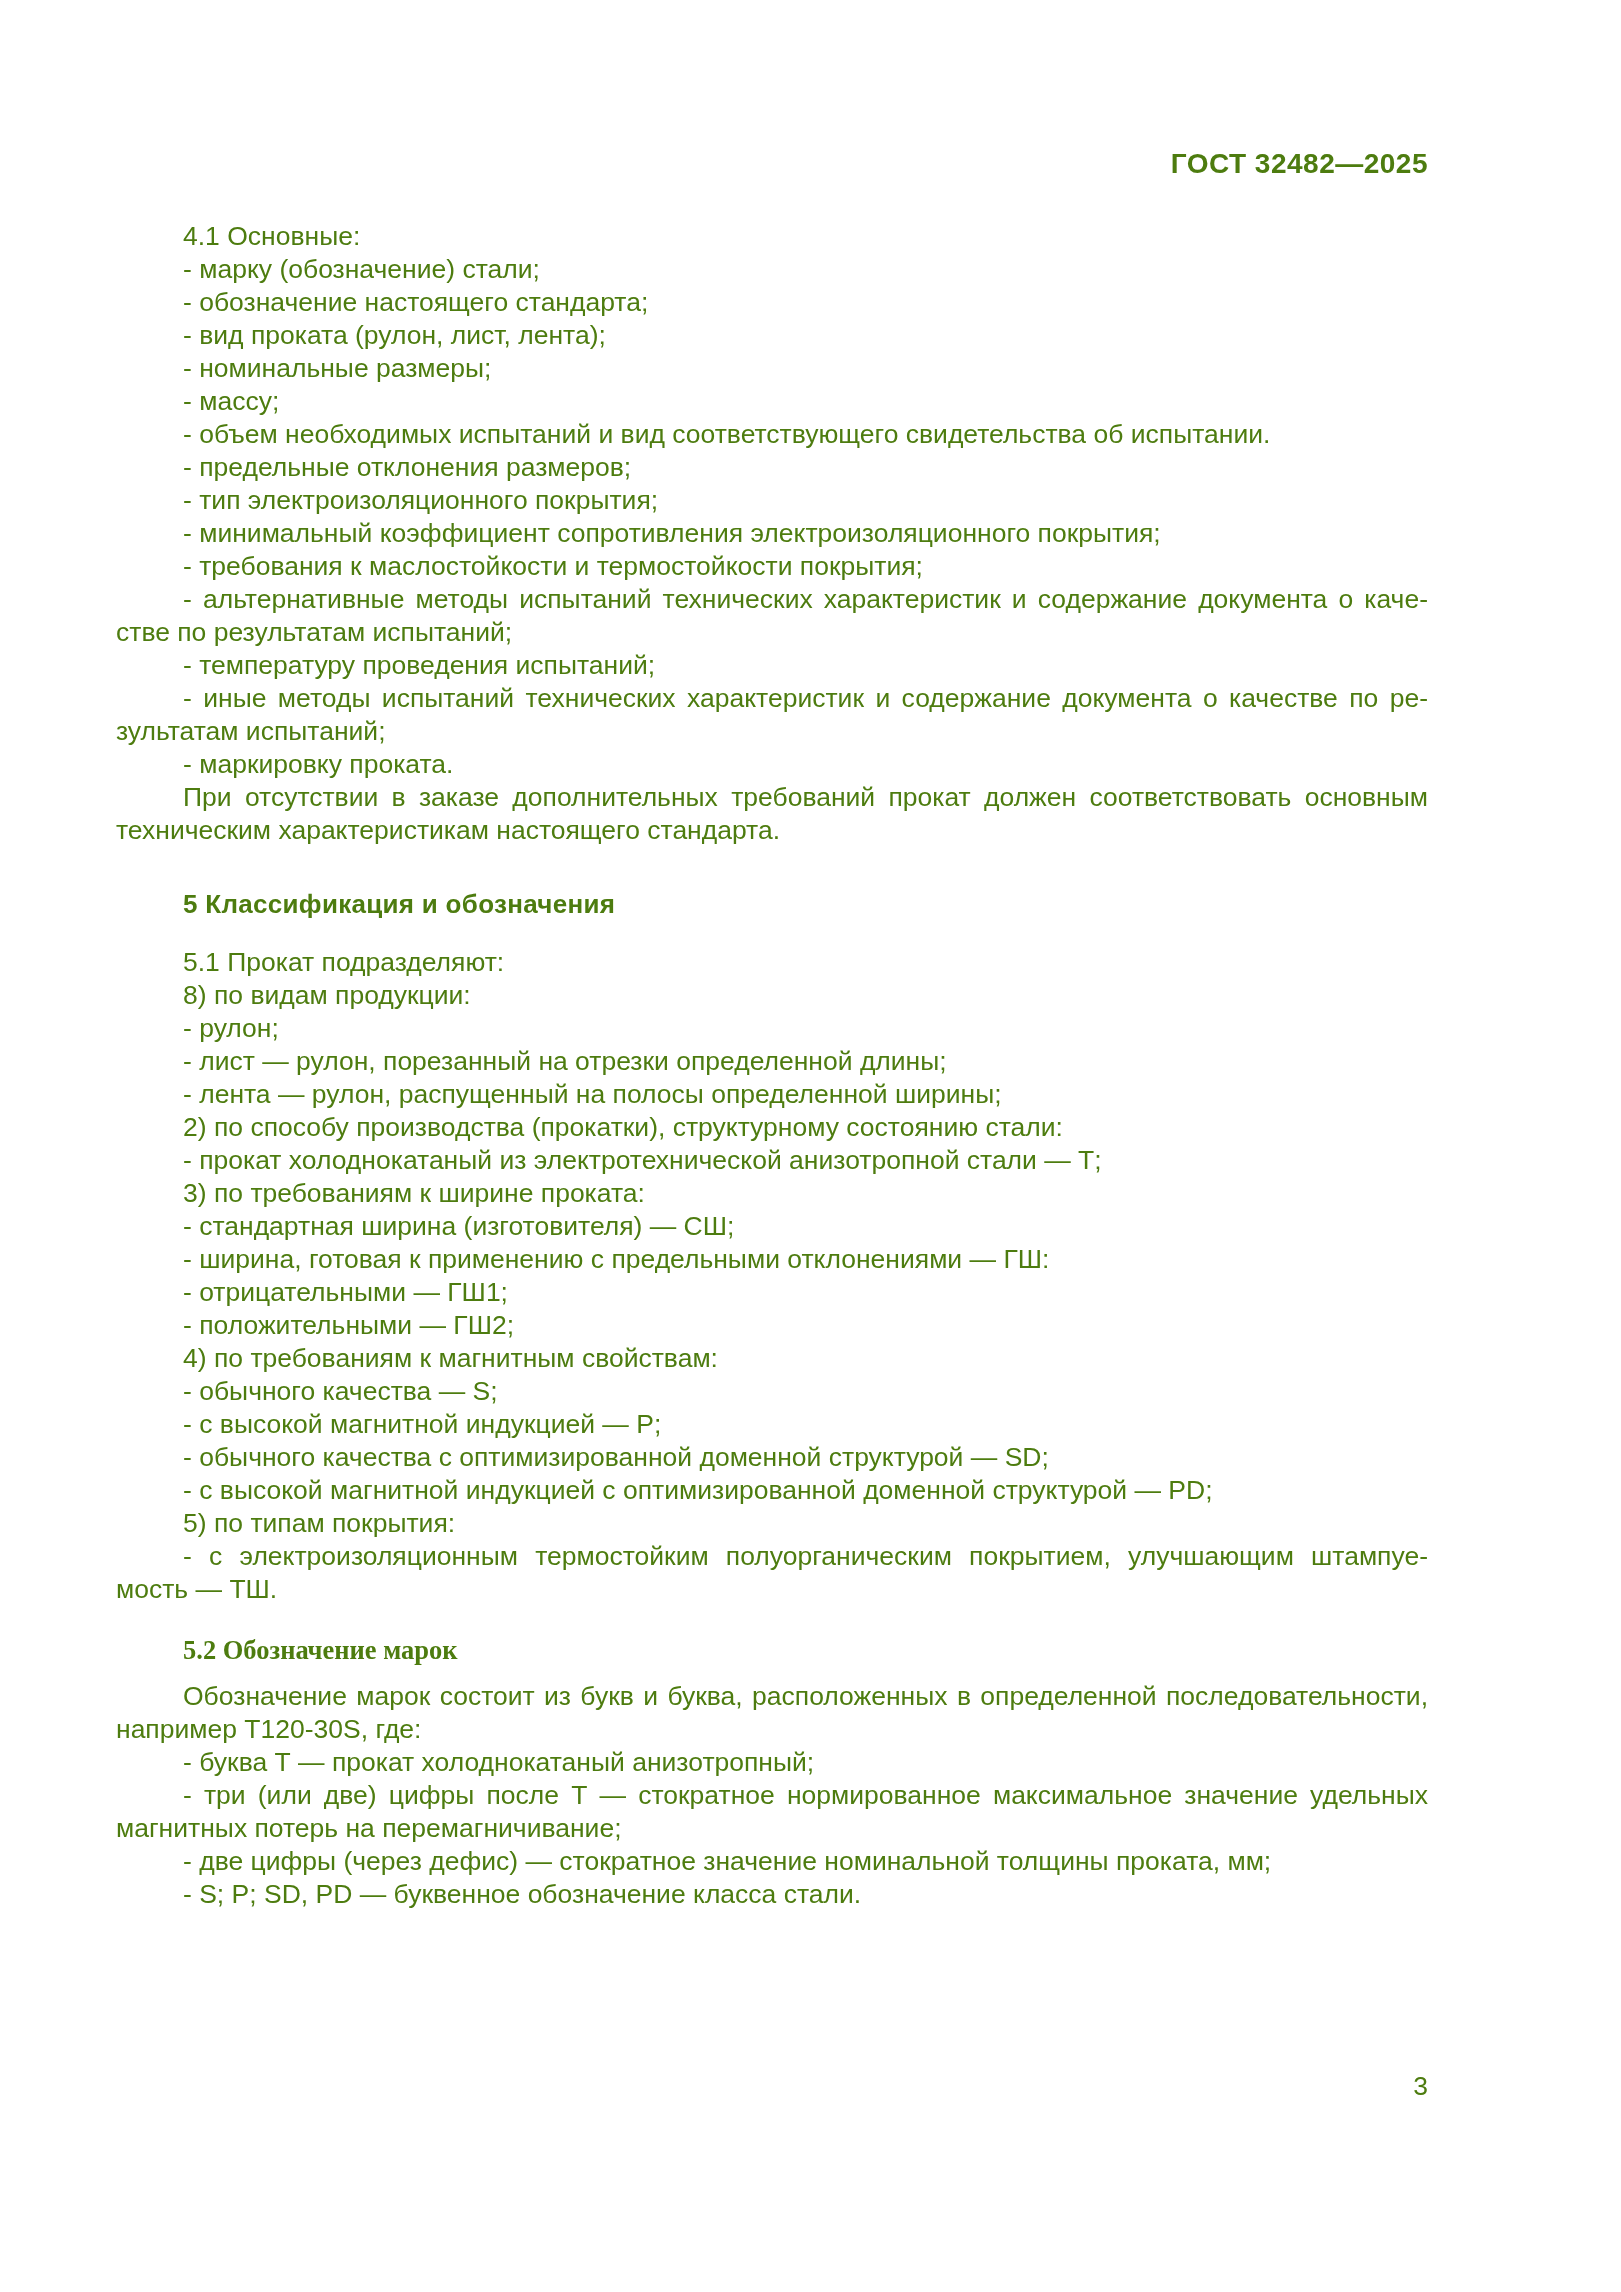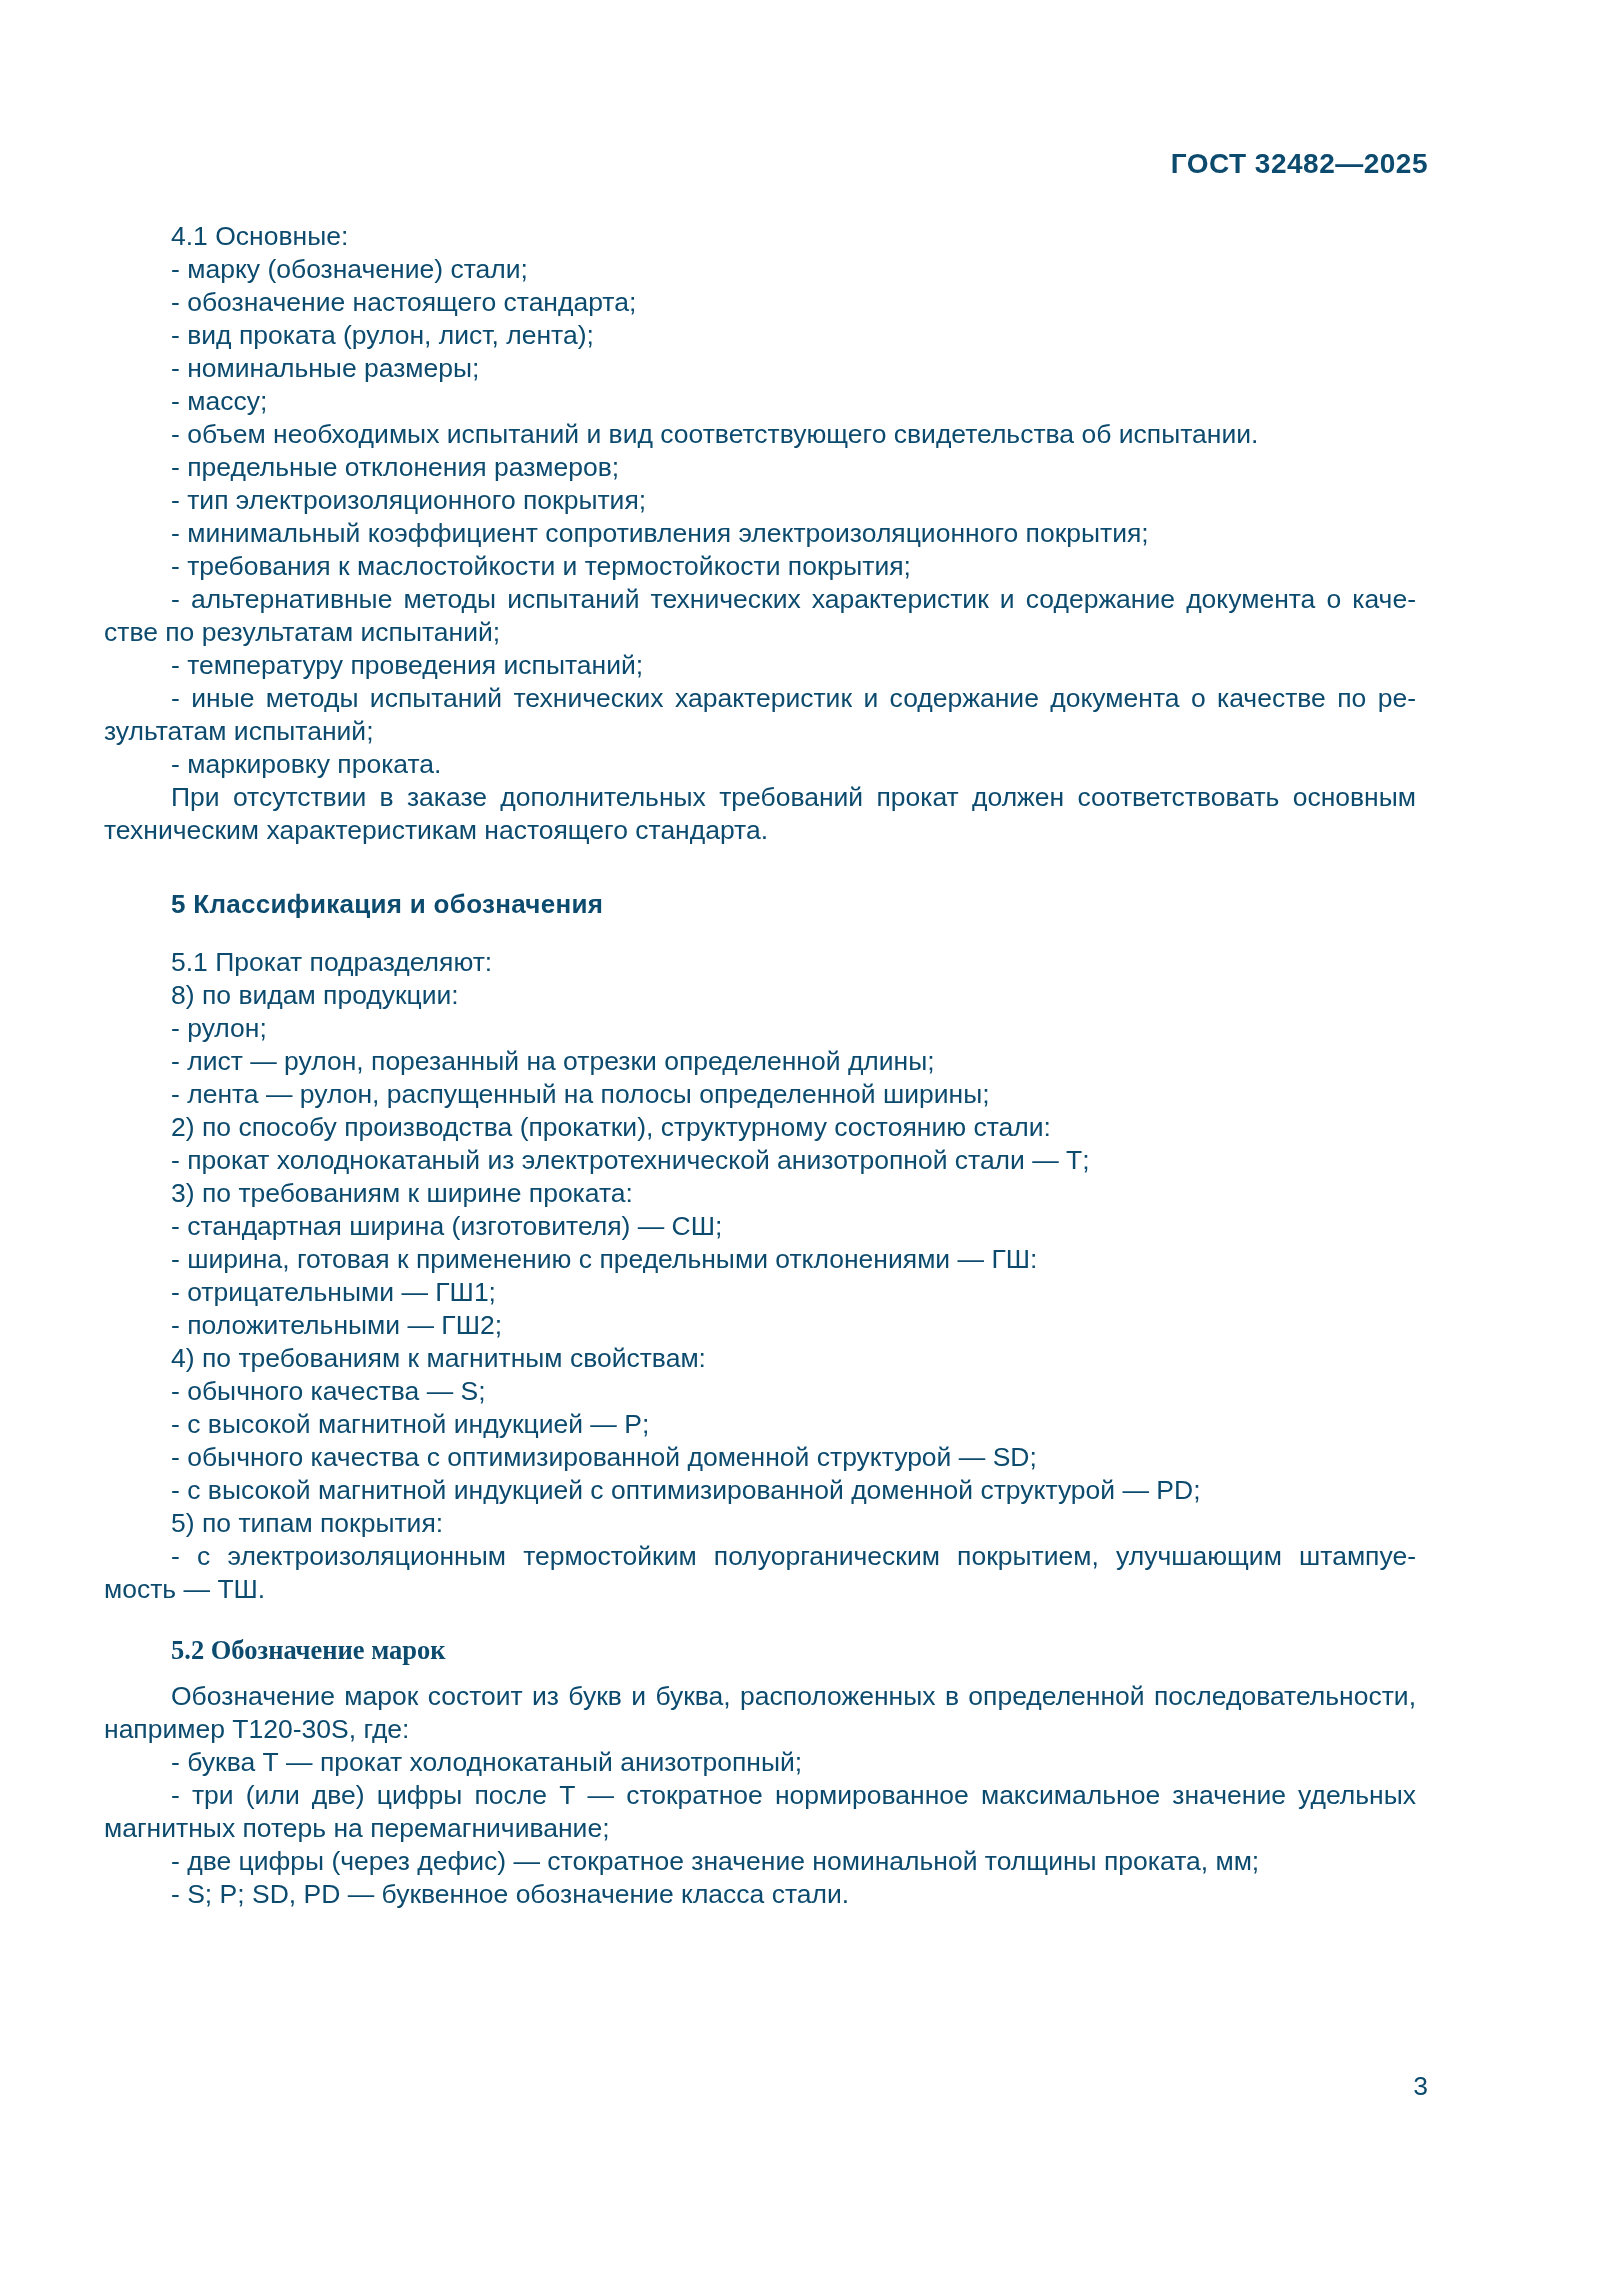--- a/index.html
+++ b/index.html
@@ -7,37 +7,37 @@
     padding: 0;
     background: #ffffff;
   }
   .page {
     position: relative;
     width: 1621px;
     height: 2293px;
     background: #ffffff;
     overflow: hidden;
     font-family: "Liberation Sans", sans-serif;
-    color: #0c4a6e;
+    color: #4d7c0f;
   }
   .doc-header {
     position: absolute;
     top: 147px;
     left: 116px;
     width: 1312px;
     text-align: right;
     font-size: 28px;
     font-weight: 700;
     line-height: 33px;
     letter-spacing: 0.5px;
   }
   .doc-body {
     position: absolute;
     top: 220px;
-    left: 104px;
+    left: 116px;
     width: 1312px;
     font-size: 26.5px;
     line-height: 33px;
     text-align: left;
   }
   .line {
     white-space: nowrap;
     text-indent: 0;
   }
   .line.indent {

